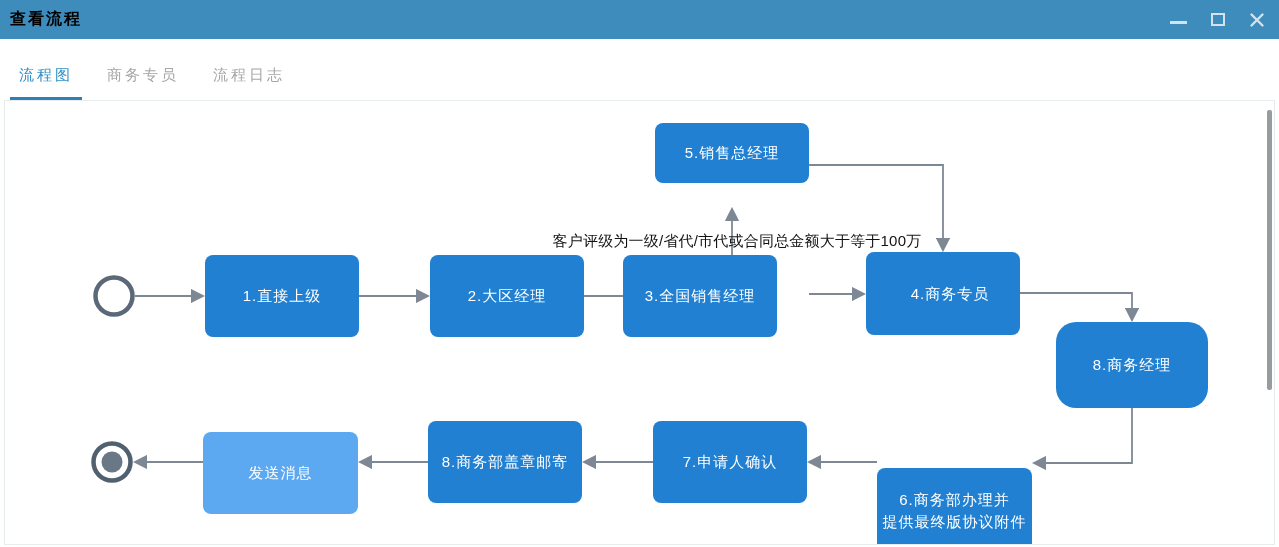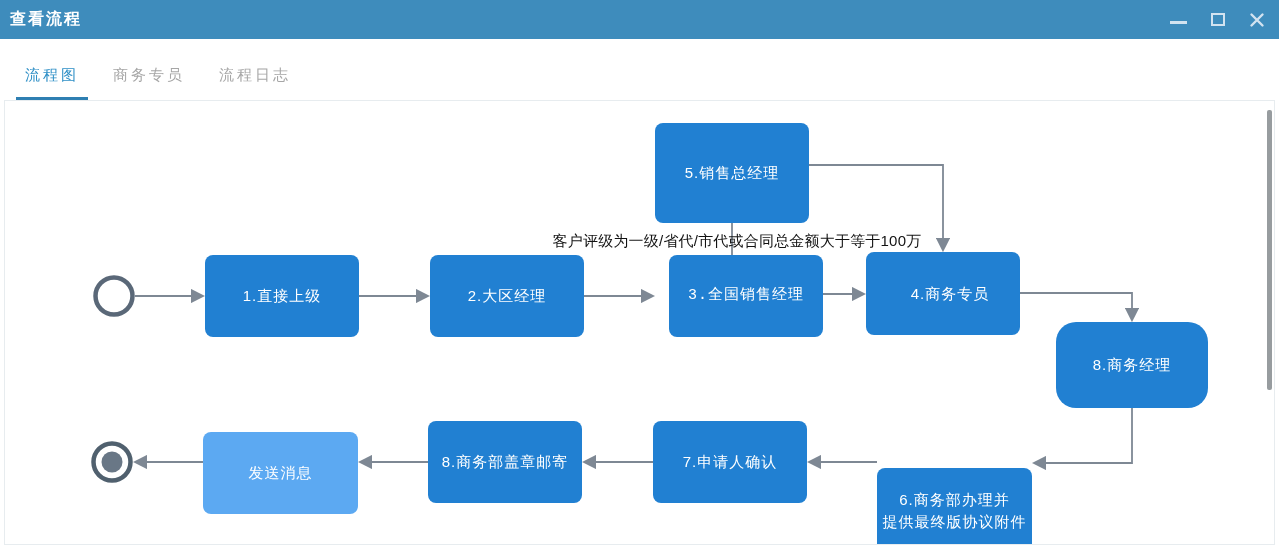--- a/index.html
+++ b/index.html
@@ -3,30 +3,30 @@
 <meta charset="utf-8">
 <style>
   * { margin: 0; padding: 0; box-sizing: border-box; }
   html, body { width: 1279px; height: 547px; overflow: hidden; background: #fff;
     font-family: "Liberation Sans", "DejaVu Sans", sans-serif; }
   .window { width: 1279px; height: 547px; background: #fff; position: relative; }
 
   
   .titlebar { height: 39px; background: #3E8CBC; display: flex; align-items: center;
     padding: 0 14px 0 10px; }
-  .titlebar .title { color: #ffffff; font-size: 16px; font-weight: bold; letter-spacing: 2px; }
+  .titlebar .title { color: #000000; font-size: 16px; font-weight: bold; letter-spacing: 2px; }
   .win-controls { margin-left: auto; display: flex; align-items: center; gap: 24px; }
   .wc { display: inline-flex; align-items: center; justify-content: center; cursor: pointer; }
   .wc-min { width: 17px; height: 3px; background: #D2E3F0; margin-top: 6px; }
   .wc-max { width: 14px; height: 13px; border: 2px solid #D2E3F0; background: transparent; }
   .wc-close { width: 16px; height: 16px; }
 
   
   .tabbar { height: 61px; display: flex; align-items: flex-end; gap: 16px;
-    padding-left: 16px; background: #fff; }
+    padding-left: 10px; background: #fff; }
   .tab { font-size: 15px; letter-spacing: 3px; color: #A6A6A6; padding: 0 9px 12px 9px;
     border-bottom: 3px solid transparent; cursor: pointer; }
   .tab.active { color: #2E8FC6; border-bottom-color: #2E7FB2; }
 
   
   .canvas { margin: 0 4px; height: 445px; border: 1px solid #E7ECEF; position: relative;
     background: #fff; overflow: hidden; }
   .edges { position: absolute; left: 0; top: 0; }
 
   .node { position: absolute; width: 154px; height: 82px; background: #2180D2;
@@ -93,22 +93,22 @@
       </g>
       <circle cx="109" cy="195" r="18.5" fill="#fff" stroke="#5A6878" stroke-width="4.5"></circle>
       <g>
         <circle cx="107" cy="361" r="18.5" fill="#fff" stroke="#50606E" stroke-width="4.5"></circle>
         <circle cx="107" cy="361" r="10.5" fill="#697786"></circle>
       </g>
     </svg>
 
     <div class="node" style="left:200px; top:154px;">1.直接上级</div>
     <div class="node" style="left:425px; top:154px;">2.大区经理</div>
-    <div class="node" style="left:664px; top:154px;font-family:Liberation Mono, monospace;">3.全国销售经理</div>
-    <div class="node" style="left:650px; top:22px; height:100px;">5.销售总经理</div>
+    <div class="node" style="left:618px; top:154px;">3.全国销售经理</div>
+    <div class="node" style="left:650px; top:22px; height:60px;">5.销售总经理</div>
     <div class="node" style="left:861px; top:151px; height:83px;padding-left:14px;">4.商务专员</div>
     <div class="node" style="left:1051px; top:221px; width:152px; height:86px;border-radius:20px;">8.商务经理</div>
     <div class="node" style="left:872px; top:319px; width:155px; height:85px;margin-top:48px;">6.商务部办理并
 提供最终版协议附件</div>
     <div class="node" style="left:648px; top:320px;">7.申请人确认</div>
     <div class="node" style="left:423px; top:320px;">8.商务部盖章邮寄</div>
     <div class="node light" style="left:198px; top:320px; width:155px;">发送消息</div>
 
     <div class="annotation">客户评级为一级/省代/市代或合同总金额大于等于100万</div>
 

